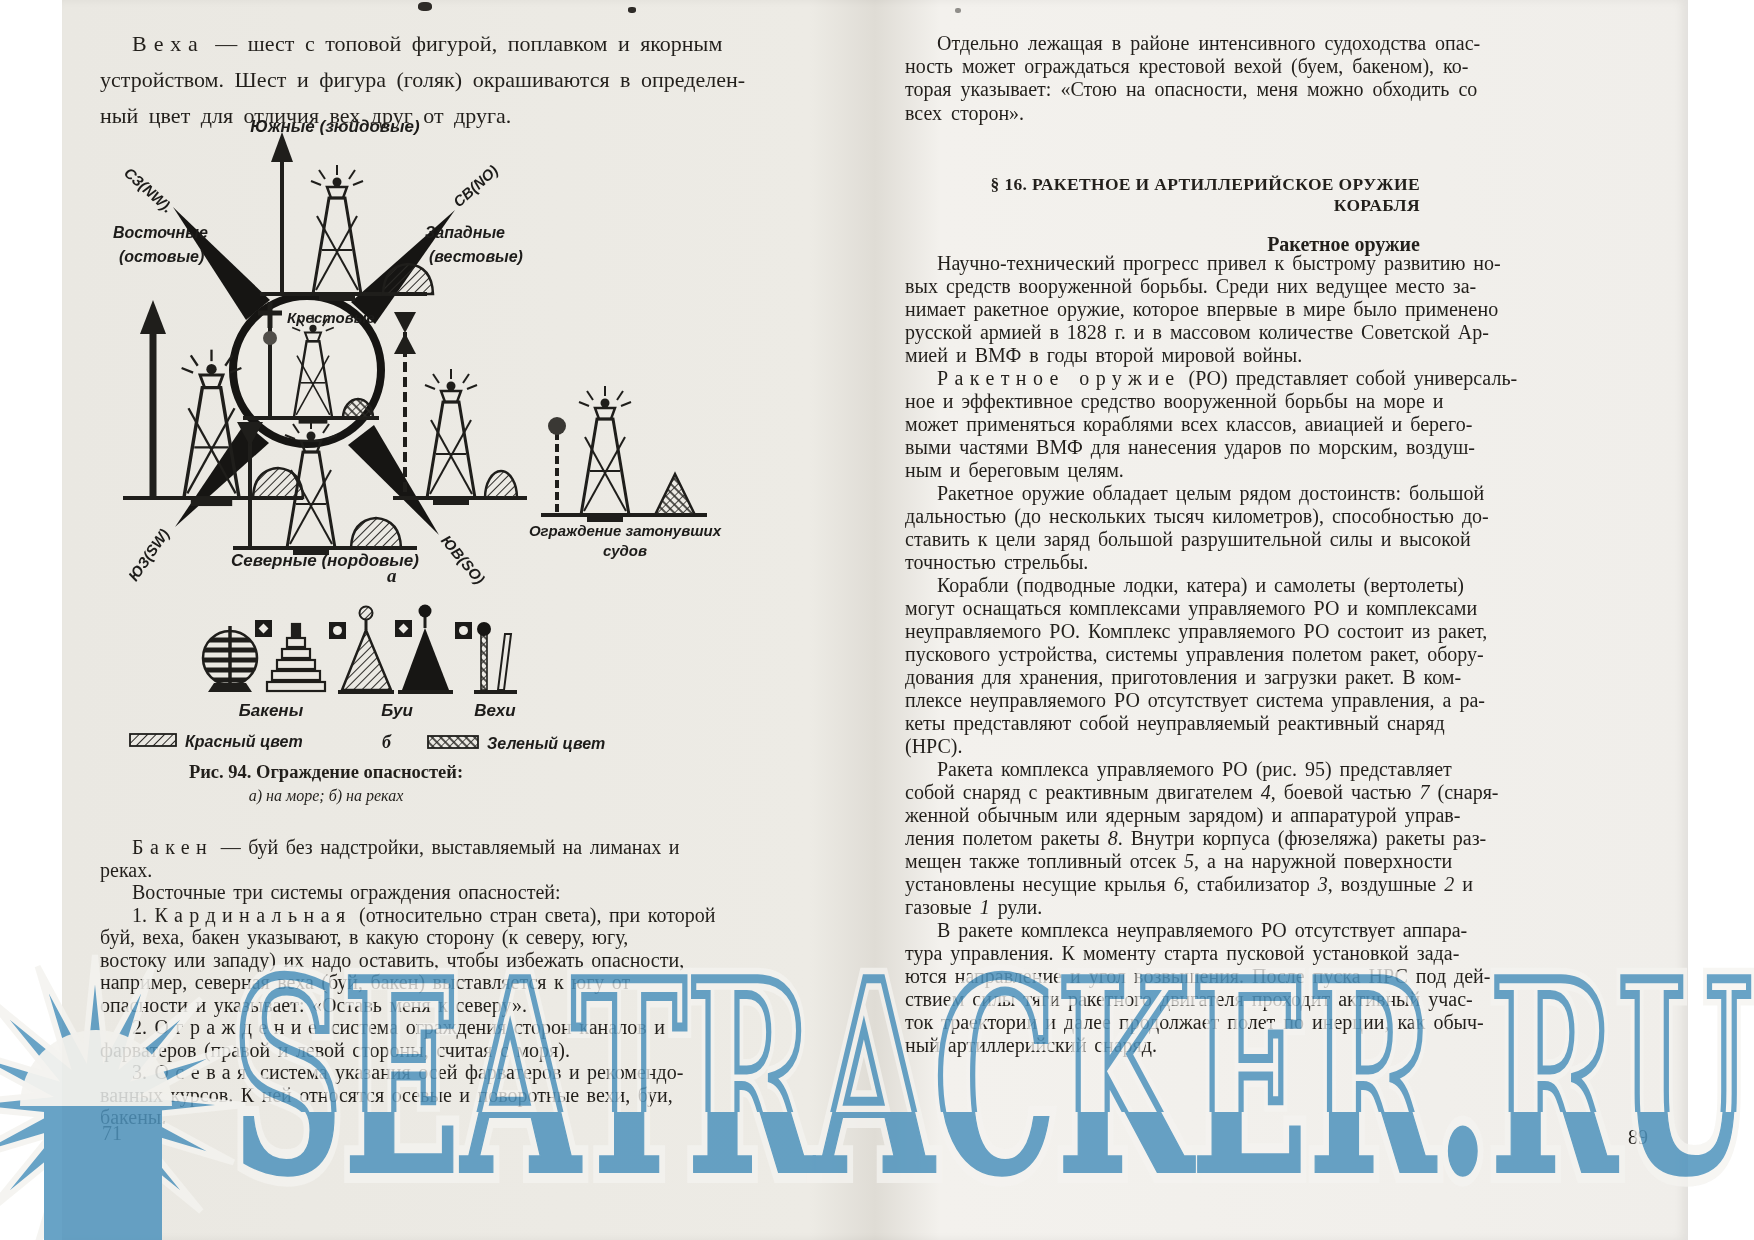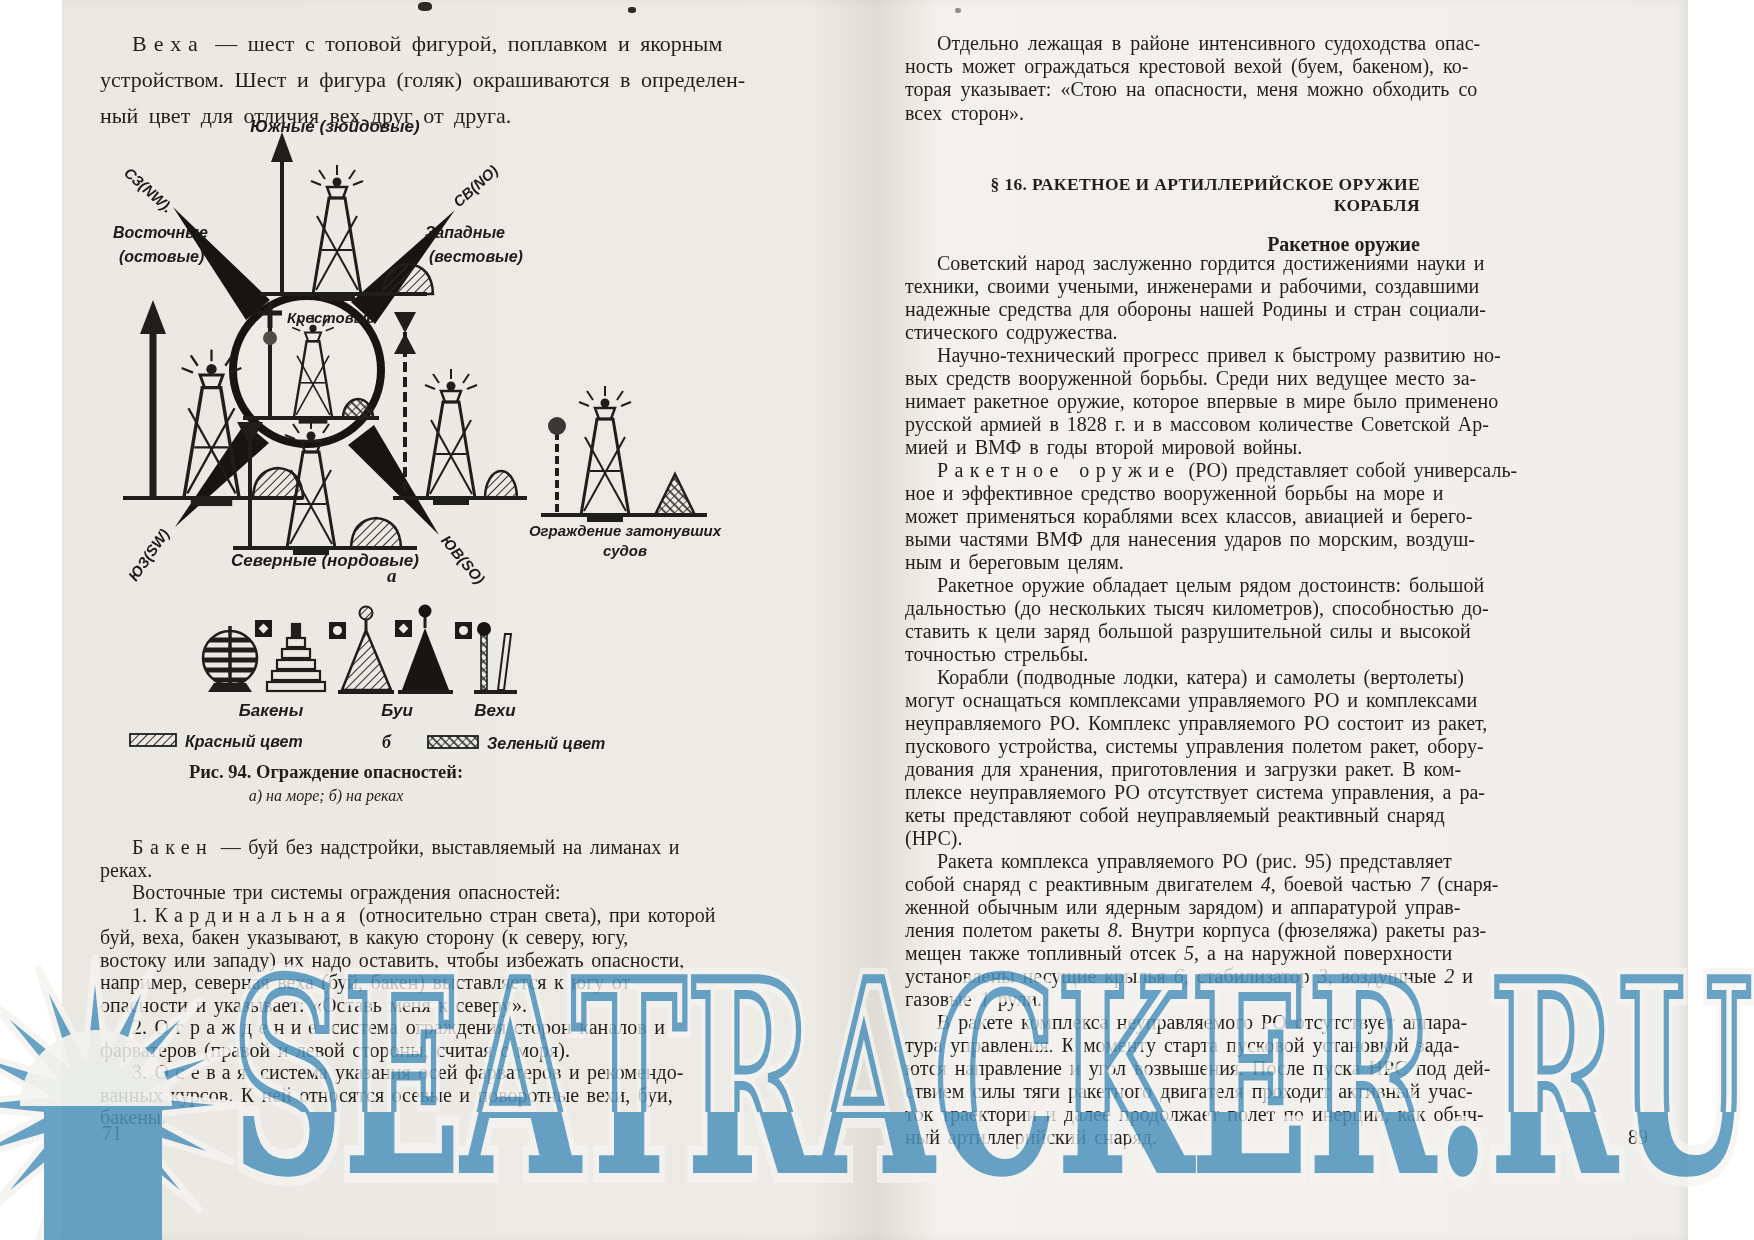--- a/index.html
+++ b/index.html
@@ -226,21 +226,20 @@
     <div class="block rtop">
         <p class="ind">Отдельно лежащая в районе интенсивного судоходства опас-<br>ность может ограждаться крестовой вехой (буем, бакеном), ко-<br>торая указывает: «Стою на опасности, меня можно обходить со<br>всех сторон».</p>
       </div>
 
     <div class="block rheads">
       <div class="sec-heading">§ 16. РАКЕТНОЕ И АРТИЛЛЕРИЙСКОЕ ОРУЖИЕ КОРАБЛЯ</div>
       <div class="sub-heading">Ракетное оружие</div>
     </div>
 
     <div class="block rbody">
-        <p class="ind">Советский народ заслуженно гордится достижениями науки и<br>техники, своими учеными, инженерами и рабочими, создавшими<br>надежные средства для обороны нашей Родины и стран социали-<br>стического содружества.</p>
         <p class="ind">Научно-технический прогресс привел к быстрому развитию но-<br>вых средств вооруженной борьбы. Среди них ведущее место за-<br>нимает ракетное оружие, которое впервые в мире было применено<br>русской армией в 1828 г. и в массовом количестве Советской Ар-<br>мией и ВМФ в годы второй мировой войны.</p>
         <p class="ind"><span class="sp">Ракетное оружие</span> (РО) представляет собой универсаль-<br>ное и эффективное средство вооруженной борьбы на море и<br>может применяться кораблями всех классов, авиацией и берего-<br>выми частями ВМФ для нанесения ударов по морским, воздуш-<br>ным и береговым целям.</p>
         <p class="ind">Ракетное оружие обладает целым рядом достоинств: большой<br>дальностью (до нескольких тысяч километров), способностью до-<br>ставить к цели заряд большой разрушительной силы и высокой<br>точностью стрельбы.</p>
         <p class="ind">Корабли (подводные лодки, катера) и самолеты (вертолеты)<br>могут оснащаться комплексами управляемого РО и комплексами<br>неуправляемого РО. Комплекс управляемого РО состоит из ракет,<br>пускового устройства, системы управления полетом ракет, обору-<br>дования для хранения, приготовления и загрузки ракет. В ком-<br>плексе неуправляемого РО отсутствует система управления, а ра-<br>кеты представляют собой неуправляемый реактивный снаряд<br>(НРС).</p>
         <p class="ind">Ракета комплекса управляемого РО (рис. 95) представляет<br>собой снаряд с реактивным двигателем <span class="i">4</span>, боевой частью <span class="i">7</span> (снаря-<br>женной обычным или ядерным зарядом) и аппаратурой управ-<br>ления полетом ракеты <span class="i">8</span>. Внутри корпуса (фюзеляжа) ракеты раз-<br>мещен также топливный отсек <span class="i">5</span>, а на наружной поверхности<br>установлены несущие крылья <span class="i">6</span>, стабилизатор <span class="i">3</span>, воздушные <span class="i">2</span> и<br>газовые <span class="i">1</span> рули.</p>
         <p class="ind">В ракете комплекса неуправляемого РО отсутствует аппара-<br>тура управления. К моменту старта пусковой установкой зада-<br>ются направление и угол возвышения. После пуска НРС под дей-<br>ствием силы тяги ракетного двигателя проходит активный учас-<br>ток траектории и далее продолжает полет по инерции, как обыч-<br>ный артиллерийский снаряд.</p>
       </div>
     <div class="block pagenum pn-right">89</div>
   </div>
 

